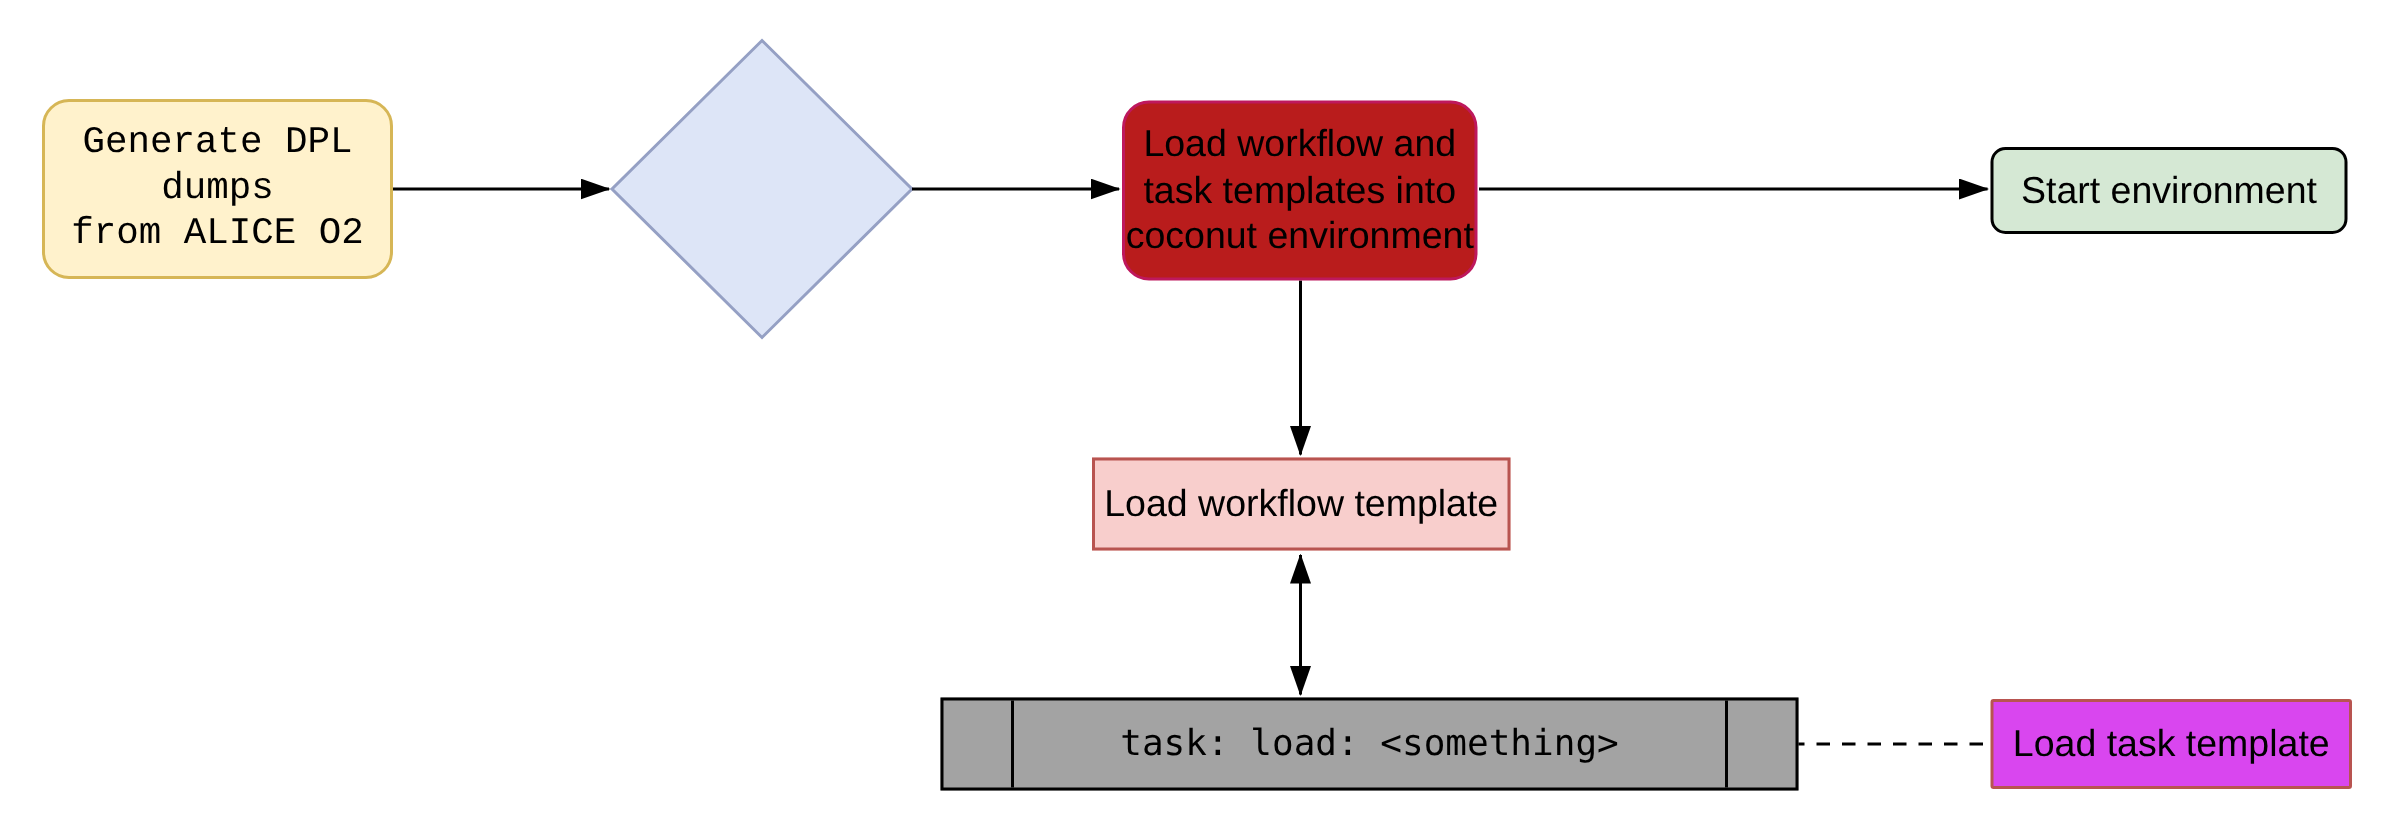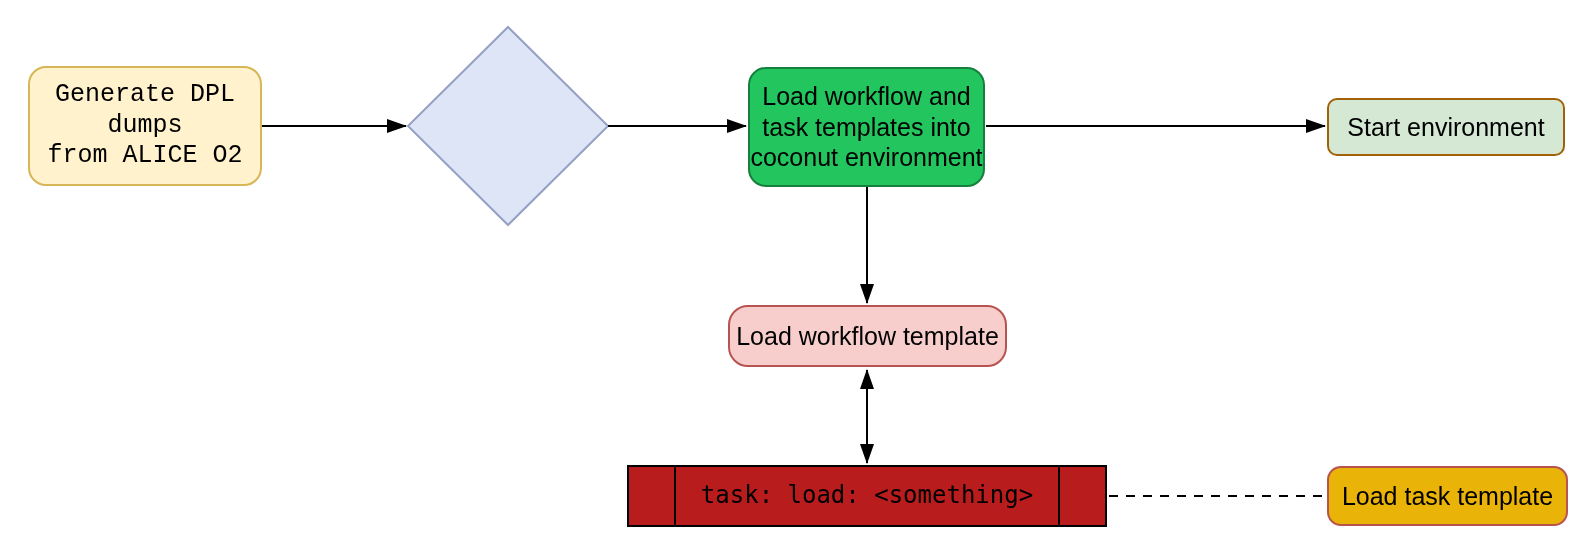--- a/index.html
+++ b/index.html
@@ -40,45 +40,45 @@
     border: 2px solid #d6b656;
     border-radius: 18px;
     font-family: Liberation Mono, monospace;
   }
   .node-conversion-label {
     left: 418px; top: 76px; width: 180px; height: 100px;
     background: transparent;
   }
   .node-load-templates {
     left: 748px; top: 67px; width: 237px; height: 120px;
-    background: #22c55e;
-    border: 2px solid #15803d;
+    background: #b91c1c;
+    border: 2px solid #be185d;
     border-radius: 18px;
   }
   .node-start-env {
     left: 1327px; top: 98px; width: 238px; height: 58px;
     background: #d5e8d4;
-    border: 2px solid #a16207;
+    border: 2px solid #000000;
     border-radius: 10px;
   }
   .node-load-workflow {
     left: 728px; top: 305px; width: 279px; height: 62px;
     background: #f8cecc;
     border: 2px solid #b85450;
-    border-radius: 20px;
+    border-radius: 0;
   }
   .node-load-task {
     left: 1327px; top: 466px; width: 241px; height: 60px;
-    background: #eab308;
+    background: #d946ef;
     border: 2px solid #b85450;
-    border-radius: 14px;
+    border-radius: 2px;
   }
   .node-task-snippet {
-    left: 627px; top: 465px; width: 480px; height: 62px;
-    background: #b91c1c;
+    left: 627px; top: 465px; width: 572px; height: 62px;
+    background: #a3a3a3;
     border: 2px solid #000000;
     display: flex;
     align-items: stretch;
     padding: 0;
     white-space: pre;
   }
   .task-cell-side {
     width: 45px;
     flex: 0 0 45px;
   }

